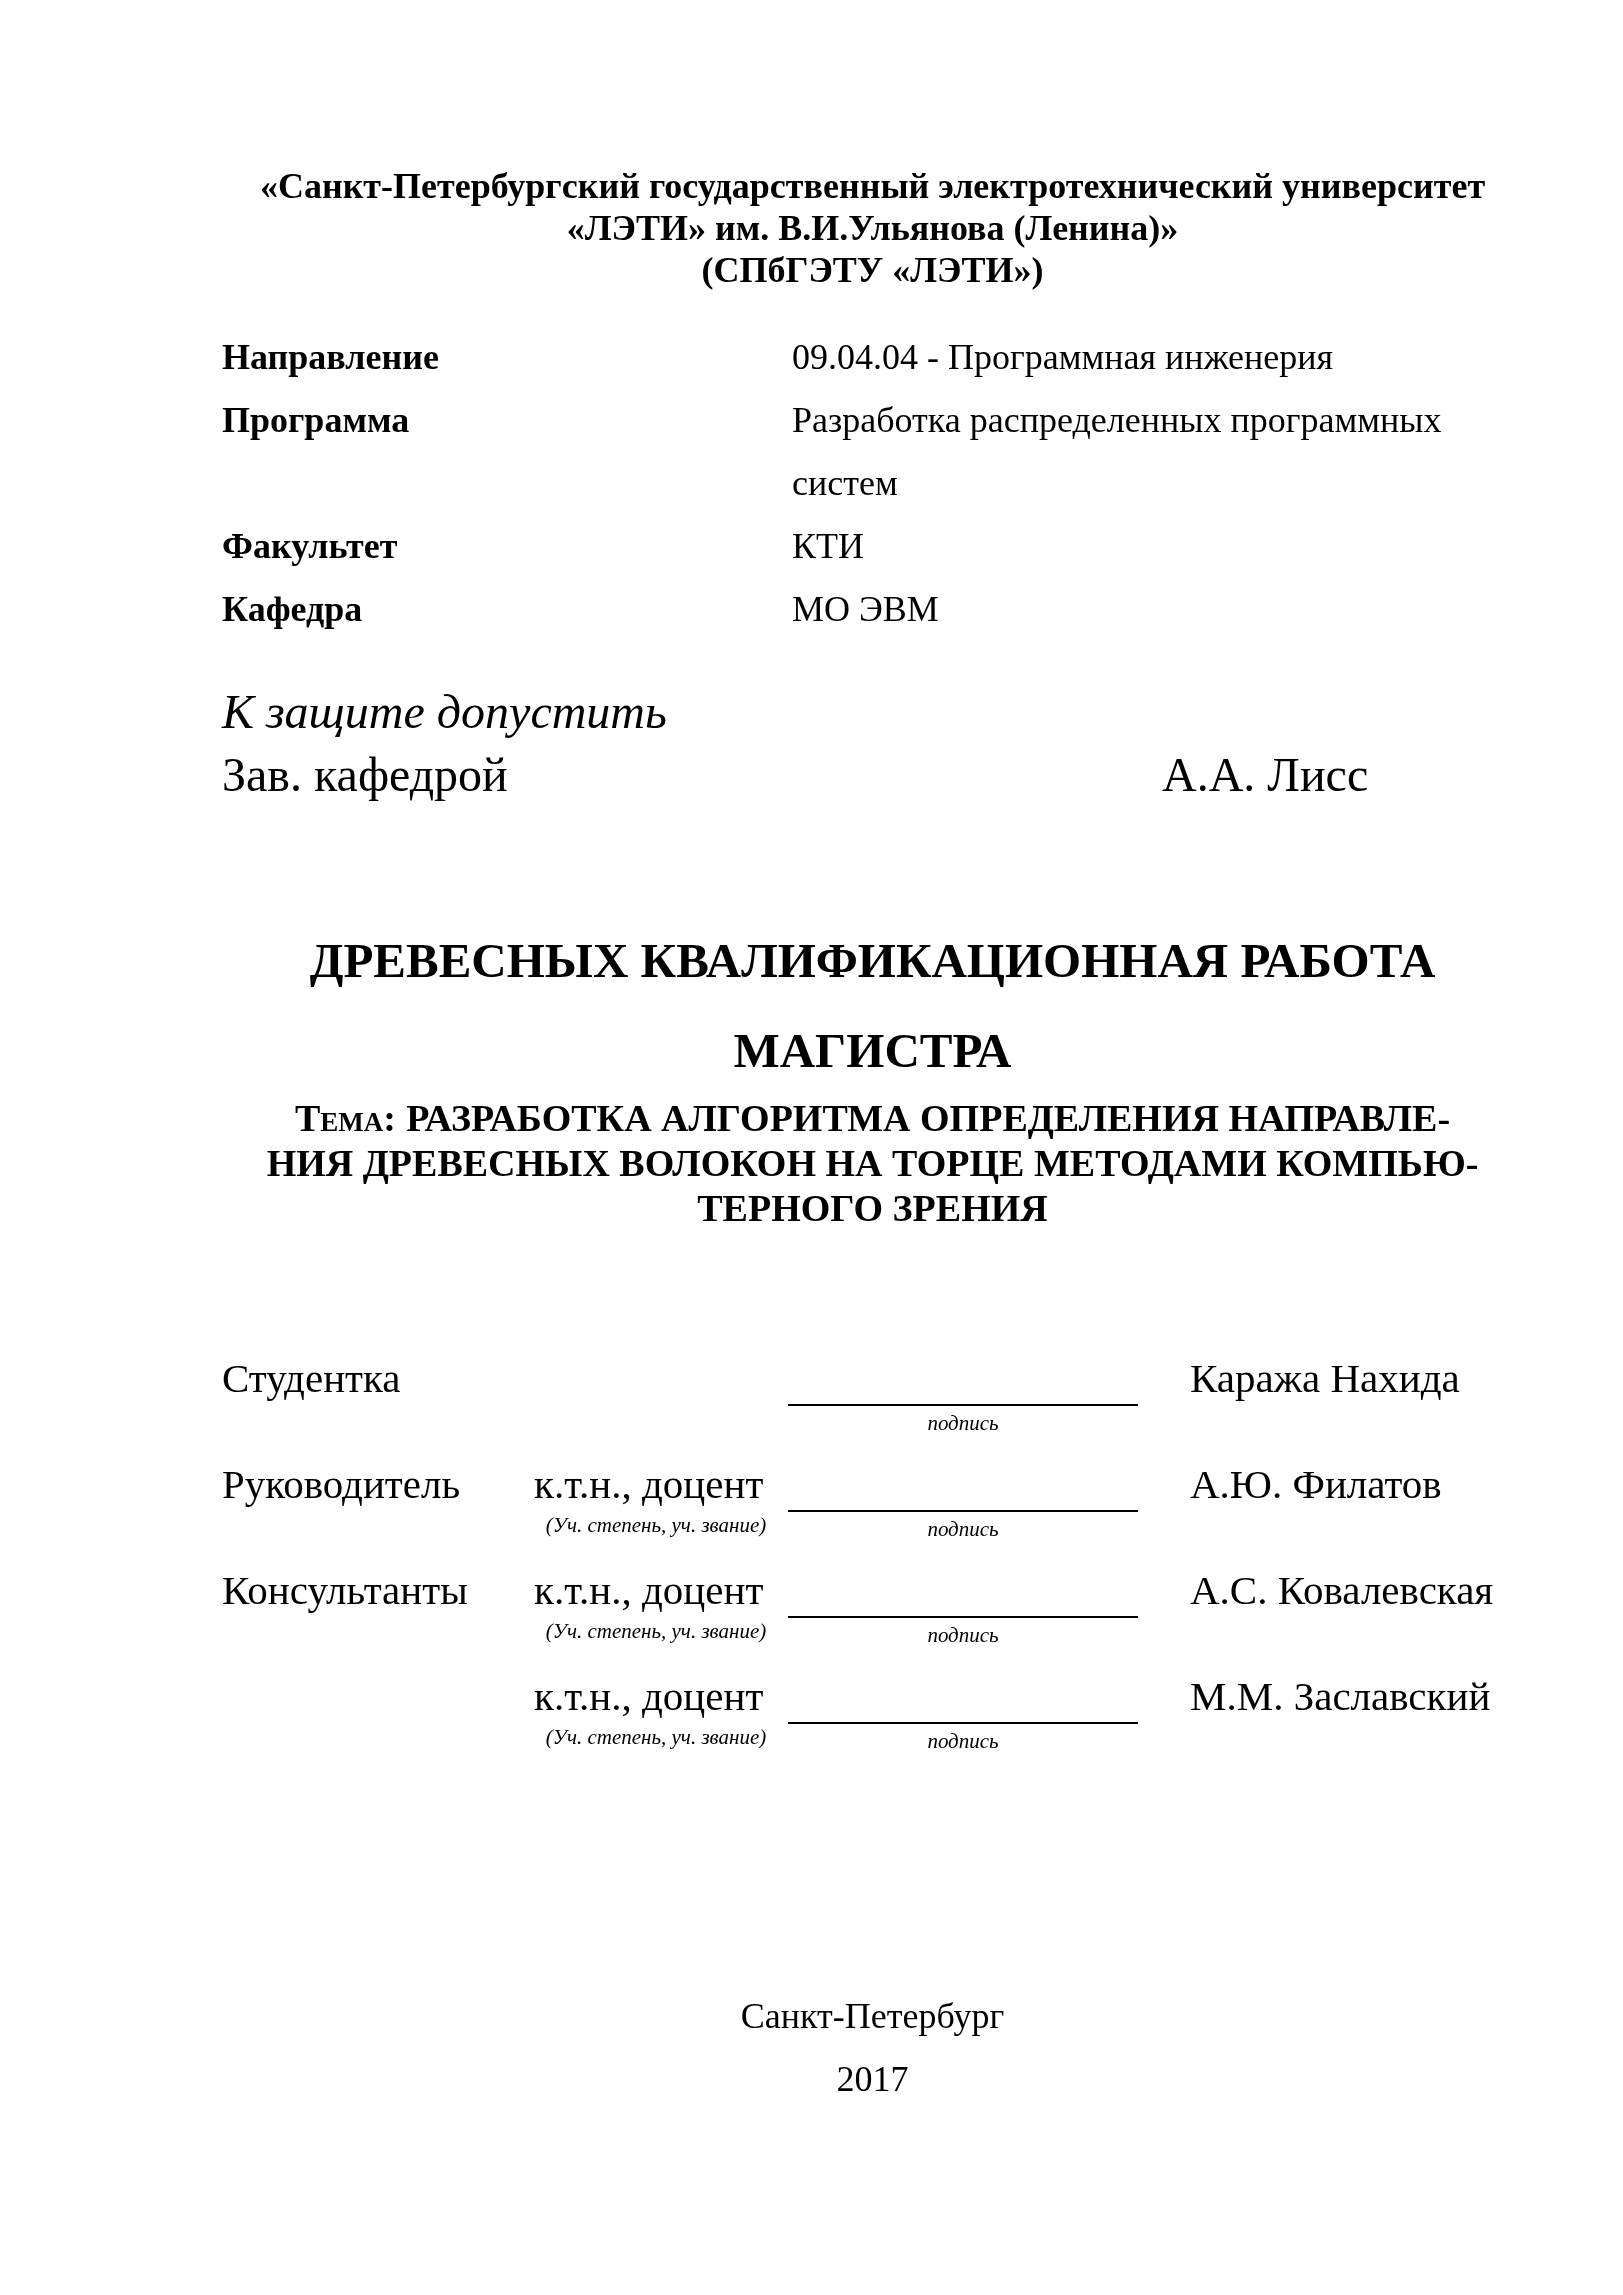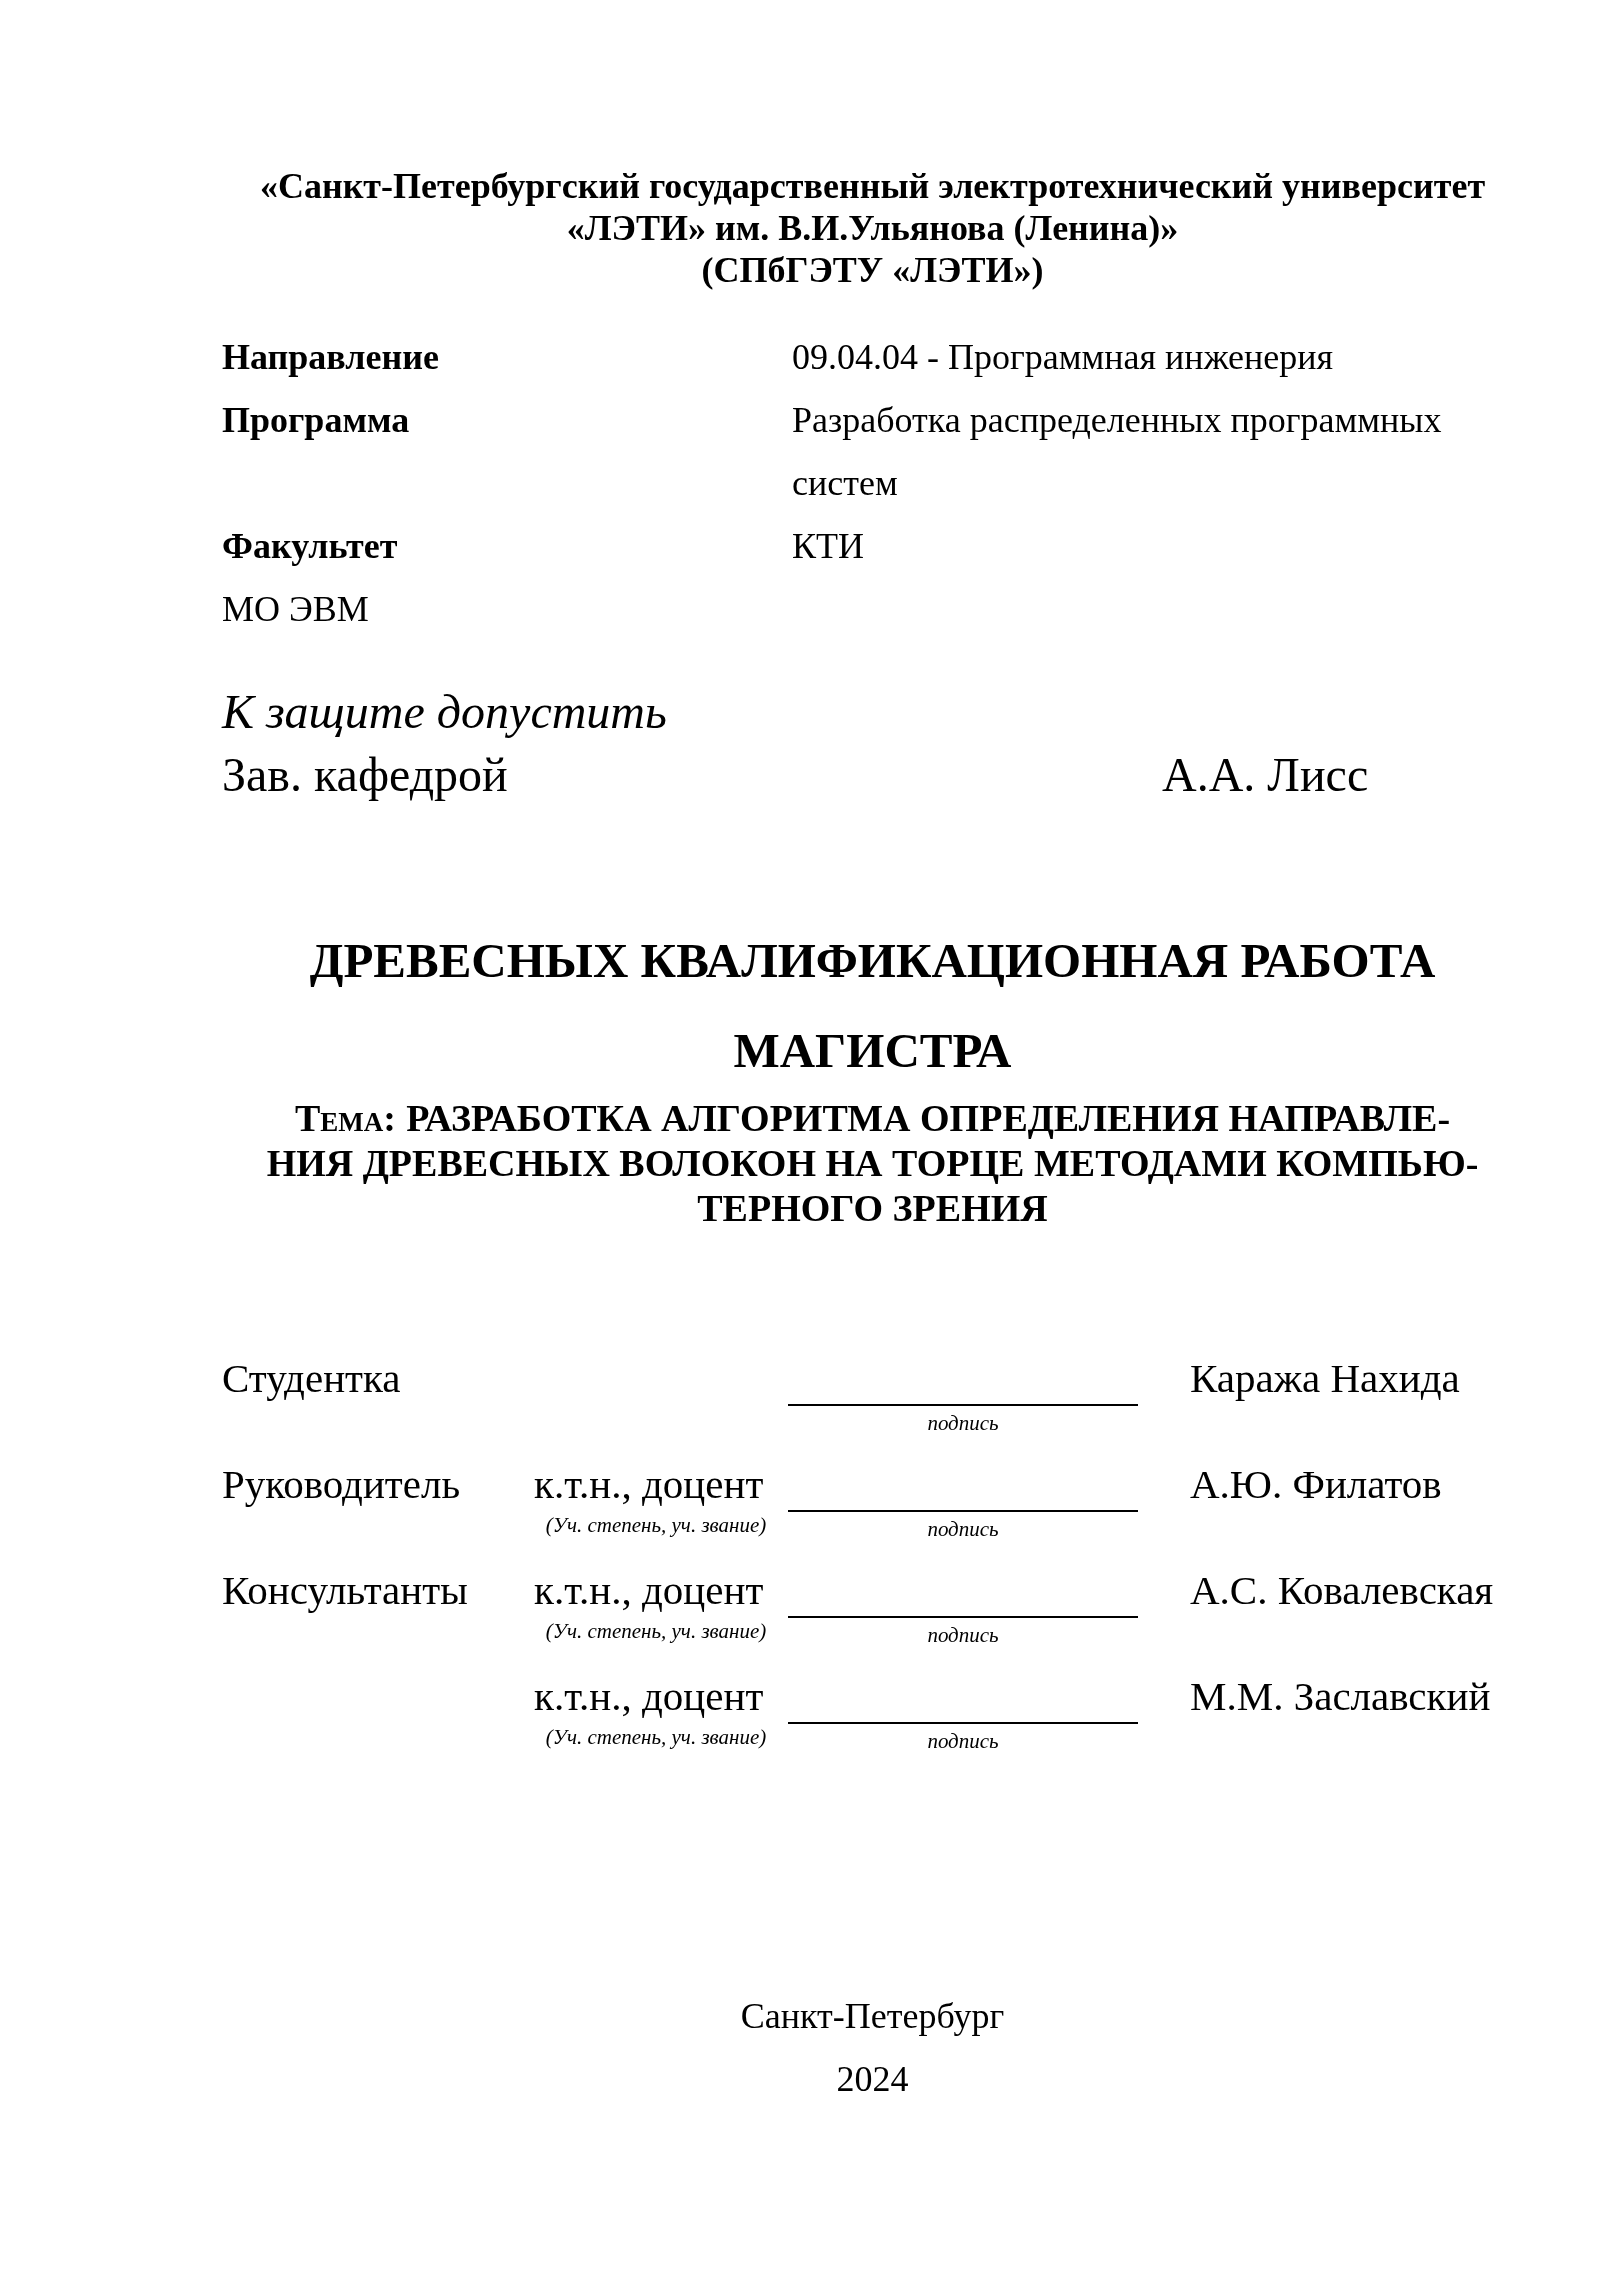--- a/index.html
+++ b/index.html
@@ -93,20 +93,21 @@
     </div>
     <div class="meta-row">
       <div class="meta-label">Программа</div>
       <div class="meta-value">Разработка распределенных программных систем</div>
     </div>
     <div class="meta-row">
       <div class="meta-label">Факультет</div>
       <div class="meta-value">КТИ</div>
     </div>
     <div class="meta-row">
+      <div class="meta-label">Кафедра</div>
       <div class="meta-value">МО ЭВМ</div>
     </div>
   </div>
 
   <div class="admission">
     <div class="admission-note">К защите допустить</div>
     <div class="admission-row">
       <span>Зав. кафедрой</span>
       <span class="admission-name">А.А. Лисс</span>
     </div>
@@ -185,17 +186,17 @@
       </div>
       <div class="sig-cell-name">
         <div class="sig-main">М.М. Заславский</div>
       </div>
     </div>
 
   </div>
 
   <div class="footer">
     <div>Санкт-Петербург</div>
-    <div>2024</div>
+    <div>2017</div>
   </div>
 
 </div>
 
 
 </body></html>

